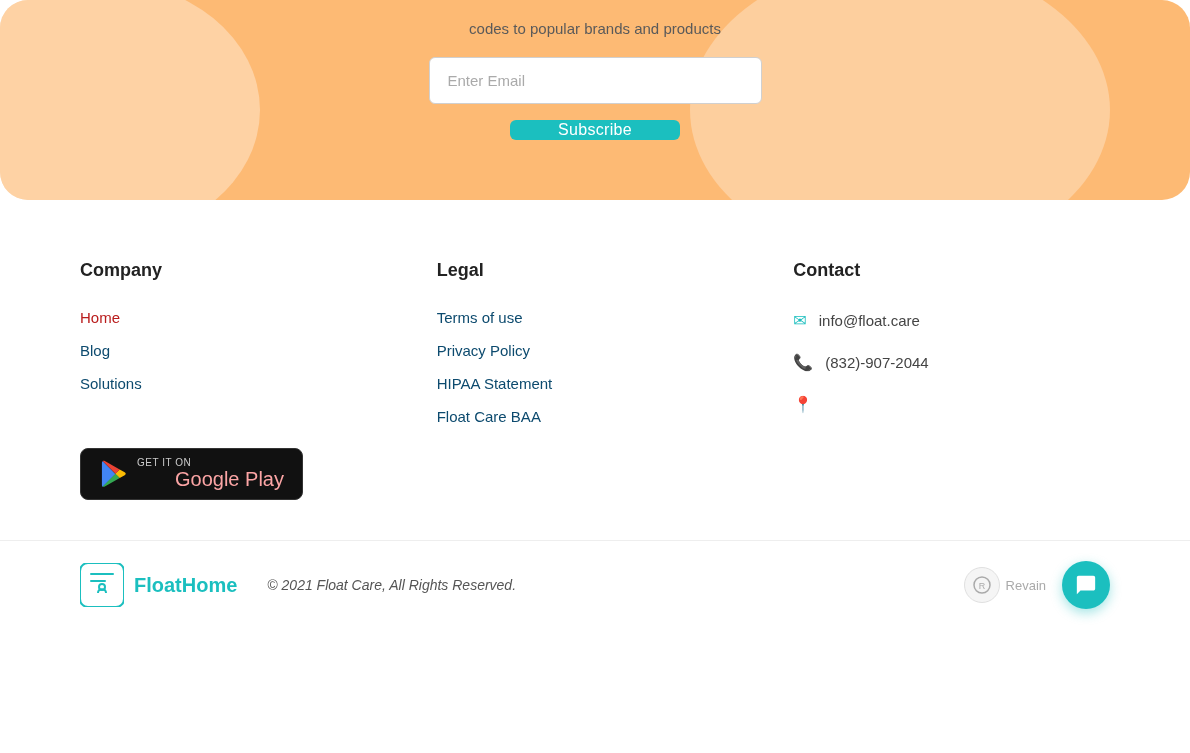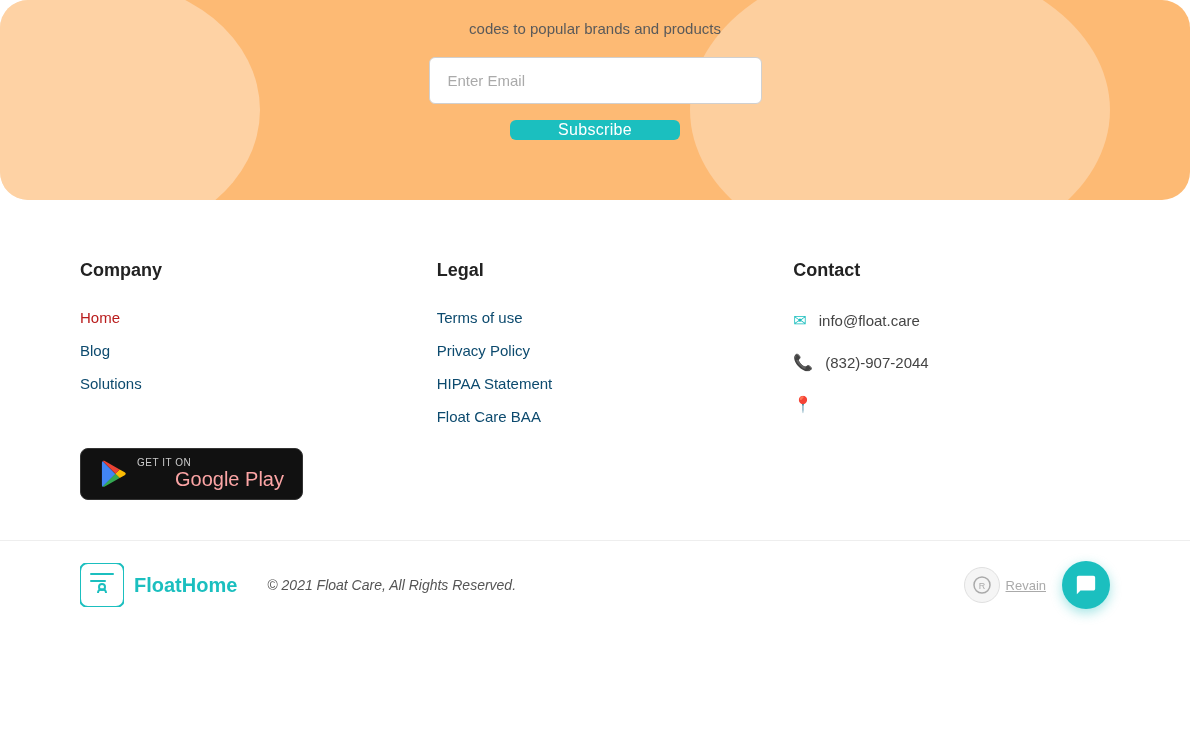--- a/index.html
+++ b/index.html
@@ -197,21 +197,20 @@
       display: flex;
       align-items: center;
       justify-content: center;
       font-size: 14px;
       color: #888;
       border: 1px solid #e0e0e0;
     }
     .revain-label {
       font-size: 13px;
       color: #aaa;
-      text-decoration: underline;
     }
     .chat-btn {
       width: 48px;
       height: 48px;
       border-radius: 50%;
       background: #1bbfbf;
       display: flex;
       align-items: center;
       justify-content: center;
       cursor: pointer;

